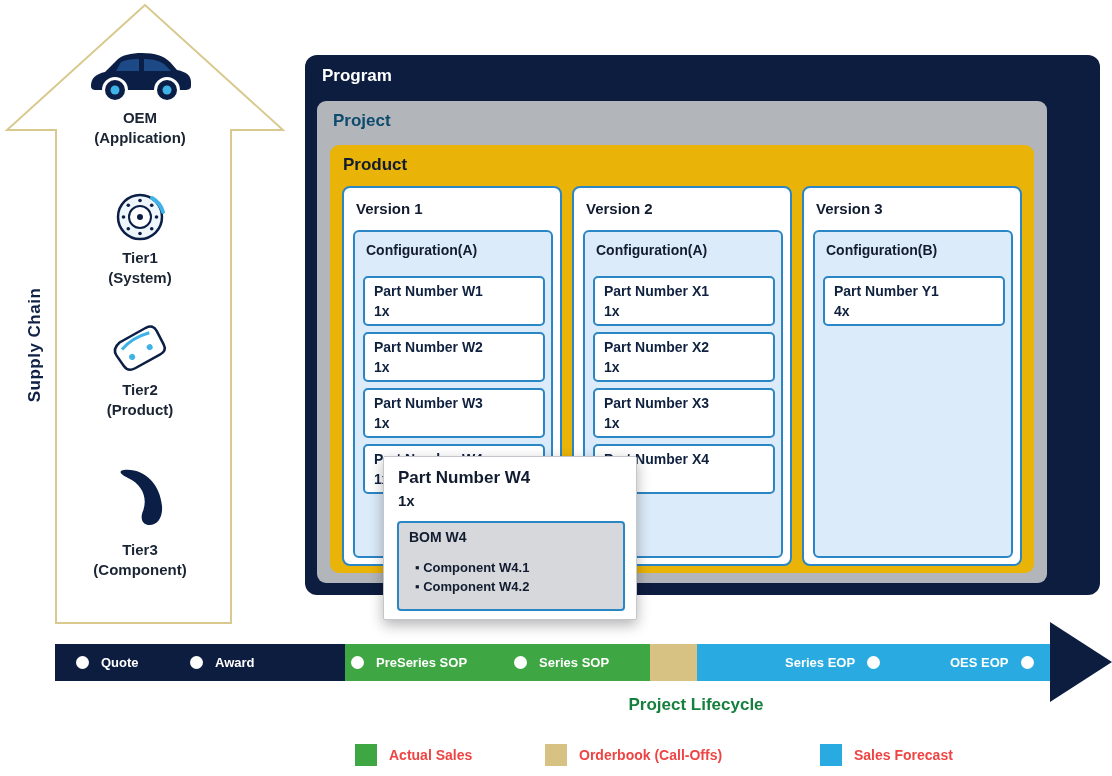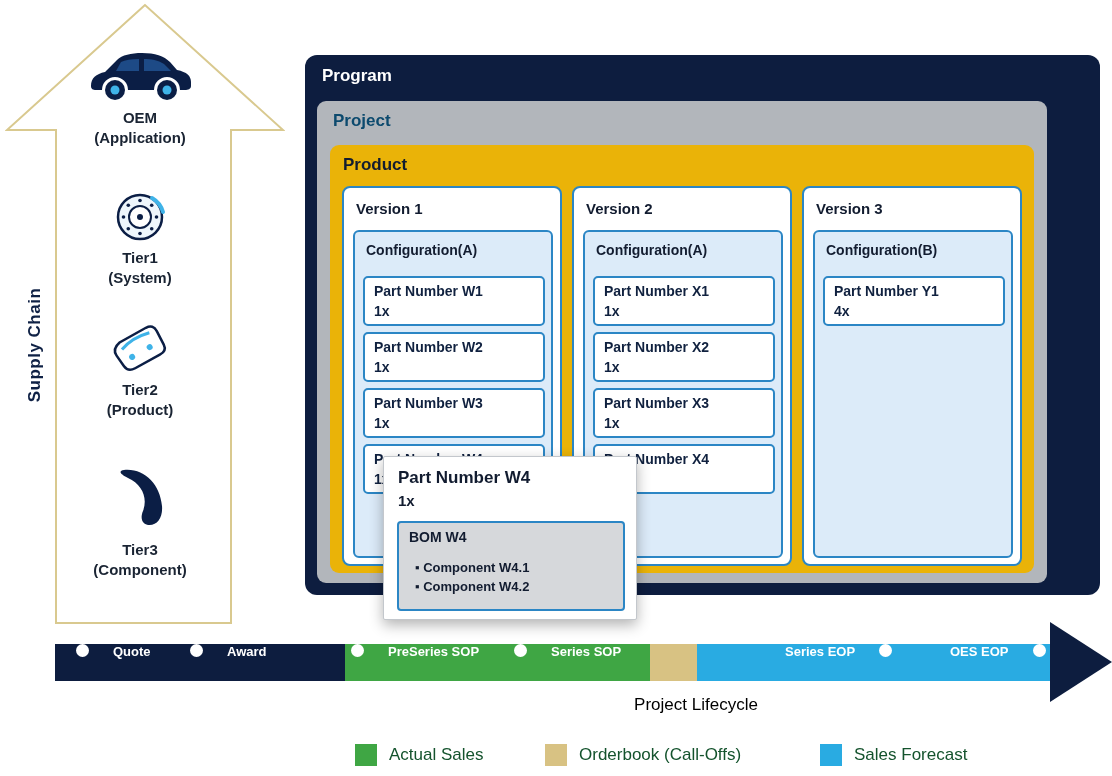--- a/index.html
+++ b/index.html
@@ -42,32 +42,32 @@
   .bom-item::before{content:"▪ "}
 
   
   #shaft{left:55px;top:644px;width:997px;height:37px;background:#0d1d3f;z-index:5}
   .seg{position:absolute;top:0;bottom:0}
   .seg-green{left:290px;width:305px;background:#3fa644}
   .seg-tan{left:595px;width:47px;background:#d8c283}
   .seg-blue{left:642px;width:355px;background:#29abe2}
   #arrowhead{left:1050px;top:622px;width:0;height:0;border-top:40px solid transparent;
              border-bottom:40px solid transparent;border-left:62px solid #0d1d3f;z-index:5}
-  .ms{position:absolute;top:644px;height:37px;display:flex;gap:24px;z-index:8}
+  .ms{position:absolute;top:644px;height:37px;display:flex;align-items:center;gap:12px;z-index:8}
   .dot{width:13px;height:13px;border-radius:50%;background:#fff;flex:0 0 auto}
   .ms-label{color:#fff;font-size:13px;font-weight:700;white-space:nowrap}
   #ms1{left:76px}#ms2{left:190px}#ms3{left:351px}#ms4{left:514px}#ms5{left:785px}#ms6{left:950px}
-  .lifecycle-title{left:696px;top:695px;transform:translateX(-50%);font-size:17px;font-weight:400;color:#000000;white-space:nowrap}
+  .lifecycle-title{left:696px;top:695px;transform:translateX(-50%);font-size:17px;font-weight:700;color:#15803d;white-space:nowrap}
 
   
   .legend-item{position:absolute;top:744px;display:flex;align-items:center;gap:12px}
   #lg1{left:355px}#lg2{left:545px}#lg3{left:820px}
   .swatch{width:22px;height:22px;flex:0 0 auto}
   .sw-green{background:#3fa644}.sw-tan{background:#d8c283}.sw-blue{background:#29abe2}
-  .legend-label{font-size:17px;font-weight:400;color:#14532d;white-space:nowrap}
+  .legend-label{font-size:14px;font-weight:700;color:#ef4444;white-space:nowrap}
 </style>
 </head>
 <body>
 
 <svg id="sc-arrow-svg" class="abs" width="280" height="622" viewBox="0 0 280 622">
   <polygon points="140,2 2,127 51,127 51,620 226,620 226,127 278,127" fill="#ffffff" stroke="#d9c98f" stroke-width="2"></polygon>
 </svg>
 
 <div class="abs sc-vertical">Supply Chain</div>
 

